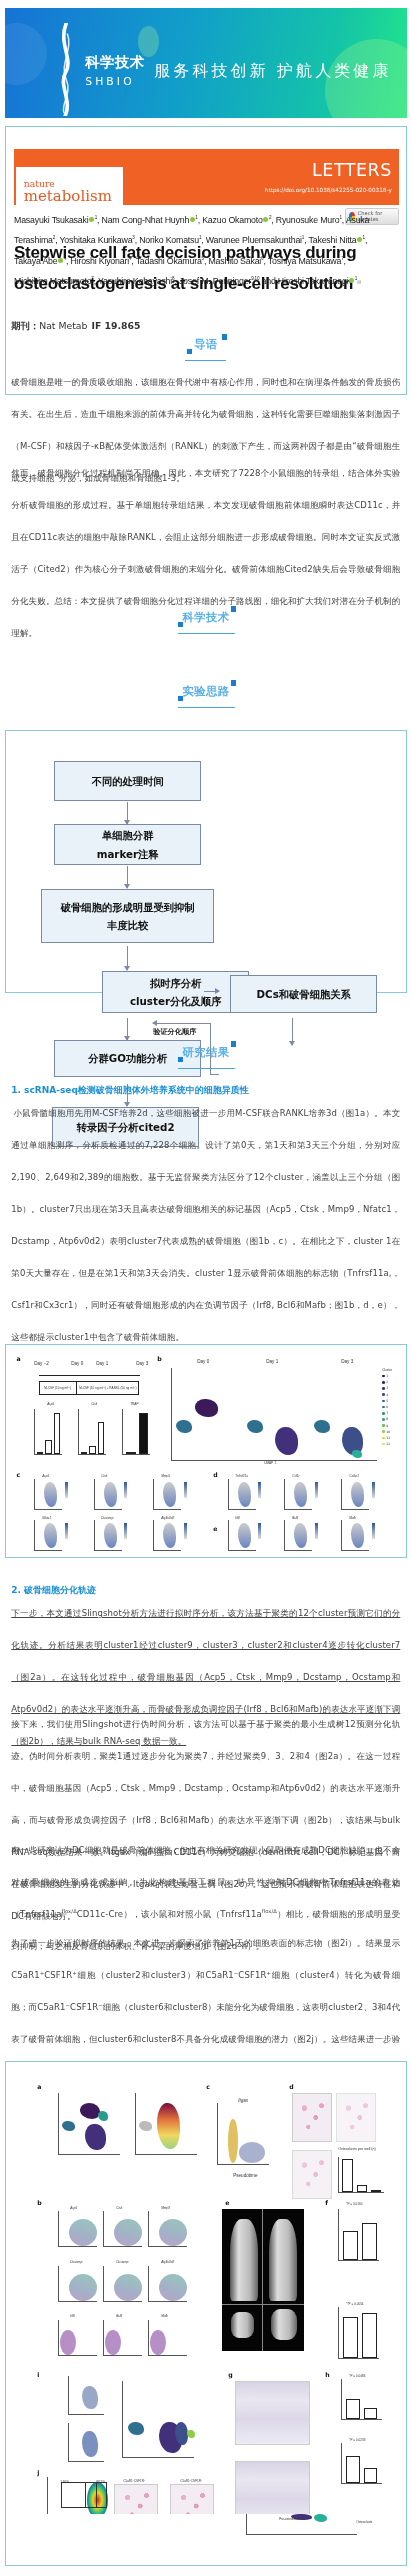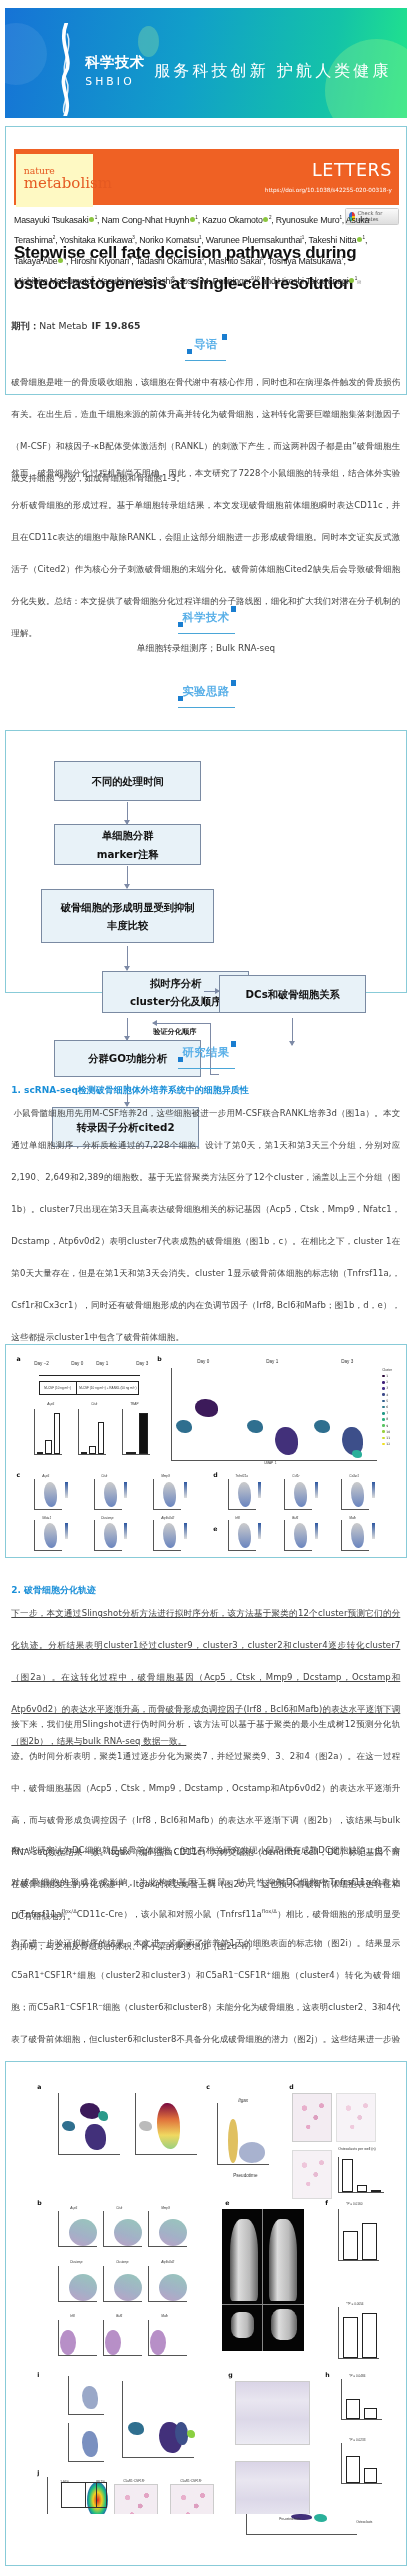--- a/index.html
+++ b/index.html
@@ -14,21 +14,21 @@
   .banner .bubble2 { position: absolute; right: -20.6px; top: 31px; width: 103px; height: 103px; border-radius: 50%; background: rgba(140,240,140,0.35); }
   .banner .bubble3 { position: absolute; left: 133px; top: 18px; width: 20.6px; height: 31px; border-radius: 50%; background: rgba(150,230,160,0.35); }
   .banner .helix { position: absolute; left: 52px; top: 15.5px; width: 18px; height: 93px; }
   .banner .brand-cn { position: absolute; left: 80px; top: 45px; color: #fff; font-size: 14.4px; font-weight: bold; letter-spacing: 0.5px; }
   .banner .brand-en { position: absolute; left: 80px; top: 67px; color: #fff; font-size: 10.8px; letter-spacing: 3.1px; }
   .banner .slogan { position: absolute; left: 149px; top: 53px; color: #fff; font-size: 16px; letter-spacing: 3.1px; }
 
   
   .card { position: absolute; left: 5.2px; top: 126px; width: 402px; height: 143px; border: 0.5px solid #88cbd8; background: #fff; }
   .journal-bar { position: absolute; left: 8.8px; top: 23px; width: 385px; height: 56px; background: #ef6124; border: 0.5px solid #ef6124; }
-  .journal-logo { position: absolute; left: 1px; top: 4px; width: 77px; height: 53px; background: #fef9c3; }
+  .journal-logo { position: absolute; left: 1px; top: 17px; width: 107px; height: 53px; background: #ffffff; }
   .journal-logo .nat { position: absolute; left: 7.7px; top: 11.3px; color: #e55a22; font-family: "DejaVu Serif", serif; font-size: 9.3px; }
   .journal-logo .met { position: absolute; left: 7.7px; top: 19.6px; color: #e55a22; font-family: "DejaVu Serif", serif; font-size: 15px; }
   .letters { position: absolute; right: 6.2px; top: 10.3px; color: #fff; font-size: 17.5px; letter-spacing: 0.5px; }
   .doi { position: absolute; right: 6.2px; top: 37px; color: #fff; font-size: 5.7px; }
   .check-btn { position: absolute; left: 340px; top: 82px; width: 54px; height: 16.5px; border: 0.5px solid #ccc; border-radius: 1.5px; background: linear-gradient(#fafafa,#dedede); font-size: 5.2px; color: #555; display:flex; align-items:center; gap: 2.1px; padding-left: 3.1px; }
   .check-btn .ic { width: 7.2px; height: 9.3px; border-radius: 50% 50% 40% 40%; background: conic-gradient(#d33 0 25%, #f4c20d 0 50%, #3b9 0 75%, #36c 0); }
   .paper-title { position: absolute; left: 8.8px; top: 111px; width: 381px; font-size: 17px; font-weight: bold; color: #111; line-height: 31px; letter-spacing: -0.3px; font-family: "Liberation Sans", sans-serif; }
 
   .card2 { position: absolute; left: 5.2px; top: 126px; width: 402px; height: 269px; border: 0.5px solid #88cbd8; pointer-events: none; }
   .authors { position: absolute; left: 14px; top: 209px; width: 361px; font-size: 8.8px; line-height: 18.5px; color: #222; font-family: "Liberation Sans", sans-serif; letter-spacing: -0.2px; }
@@ -123,42 +123,41 @@
 
   <div class="para" style="top:366px;">破骨细胞是唯一的骨质吸收细胞，该细胞在骨代谢中有核心作用，同时也和在病理条件触发的骨质损伤有关。在出生后，造血干细胞来源的前体升高并转化为破骨细胞，这种转化需要巨噬细胞集落刺激因子（M-CSF）和核因子-κB配体受体激活剂（RANKL）的刺激下产生，而这两种因子都是由“破骨细胞生成支持细胞”分泌，如成骨细胞和骨细胞1-3。</div>
   <div class="para" style="top:457px;">然而，破骨细胞分化过程机制尚不明确。因此，本文研究了7228个小鼠细胞的转录组，结合体外实验分析破骨细胞的形成过程。基于单细胞转录组结果，本文发现破骨细胞前体细胞瞬时表达CD11c，并且在CD11c表达的细胞中敲除RANKL，会阻止这部分细胞进一步形成破骨细胞。同时本文证实反式激活子（Cited2）作为核心分子刺激破骨细胞的末端分化。破骨前体细胞Cited2缺失后会导致破骨细胞分化失败。总结：本文提供了破骨细胞分化过程详细的分子路线图，细化和扩大我们对潜在分子机制的理解。</div>
 
   <div class="sec-head" style="top:603px;">
     <span class="sq1" style="left:178px; top:18.5px;"></span>
     <span class="txt">科学技术</span>
     <span class="sq2" style="left:231px; top:2.6px;"></span>
     <span class="line" style="left:178px; width:57px; top:30px;"></span>
   </div>
-  <div class="center-text" style="top:643px;">单细胞转录组测序；Bulk RNA-seq</div>
 
   <div class="sec-head" style="top:677px;">
     <span class="sq1" style="left:178px; top:18.5px;"></span>
     <span class="txt">实验思路</span>
     <span class="sq2" style="left:231px; top:2.6px;"></span>
     <span class="line" style="left:178px; width:57px; top:30px;"></span>
   </div>
 
   <div class="flow-frame">
     <div class="fbox" style="left:48px; top:30px; width:147px; height:40px;">不同的处理时间</div>
     <div class="farrow" style="left:121px; top:71px; height:22px;"></div>
     <div class="fbox" style="left:48px; top:93px; width:147px; height:41px; white-space:pre-line;">单细胞分群
 marker注释</div>
     <div class="farrow" style="left:121px; top:135px; height:22px;"></div>
     <div class="fbox" style="left:35px; top:158px; width:173px; height:54px; white-space:pre-line;">破骨细胞的形成明显受到抑制
 丰度比较</div>
     <div class="farrow" style="left:121px; top:215px; height:24px;"></div>
     <div class="fbox" style="left:48px; top:240px; width:147px; height:42px; white-space:pre-line;margin-left:48px;">拟时序分析
 cluster分化及顺序</div>
     <div class="harrow right" style="left:198px; top:260px; width:14.4px;"></div>
-    <div class="fbox" style="left:213px; top:244px; width:147px; height:38px;">DCs和破骨细胞关系</div>
+    <div class="fbox" style="left:224px; top:244px; width:147px; height:38px;">DCs和破骨细胞关系</div>
     <div class="farrow" style="left:121px; top:287px; height:22px;"></div>
     <div class="harrow left" style="left:147px; top:292px; width:58px;"></div>
     <div style="position:absolute; left:204px; top:292px; width:1px; height:52px; background:#7d8aa6;"></div>
     <div style="position:absolute; left:204px; top:343px; width:9.3px; height:1px; background:#7d8aa6;"></div>
     <div class="flabel" style="left:147px; top:296px;">验证分化顺序</div>
     <div class="farrow" style="left:286px; top:287px; height:27px;"></div>
     <div class="fbox" style="left:48px; top:309px; width:147px; height:37px;">分群GO功能分析</div>
     <div class="farrow" style="left:121px; top:353px; height:22px;"></div>
     <div class="fbox" style="left:46px; top:376px; width:147px; height:40px;">转录因子分析cited2</div>
   </div>

